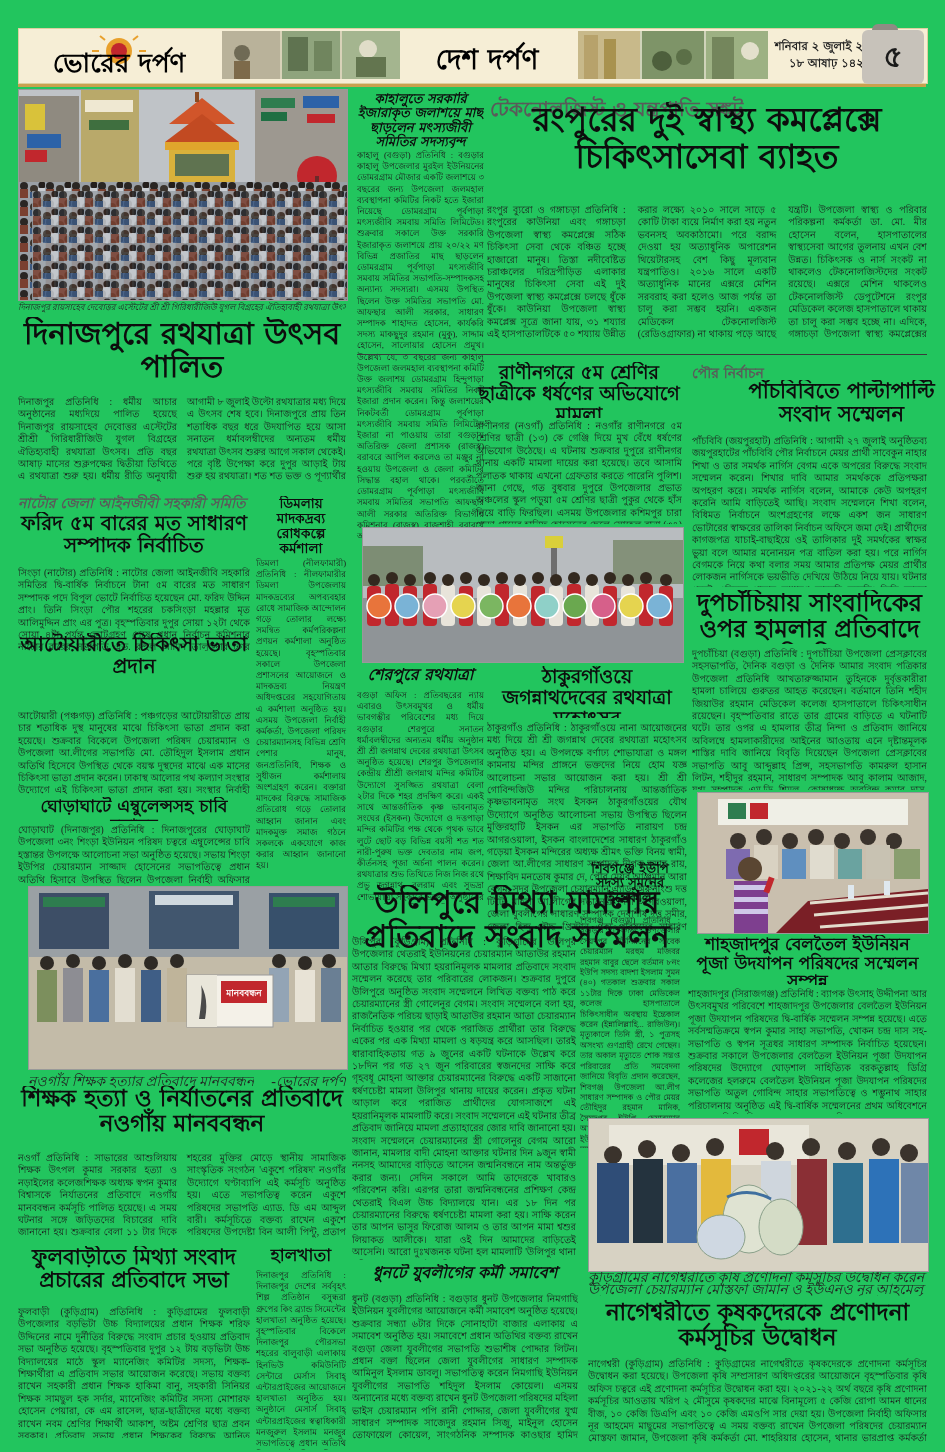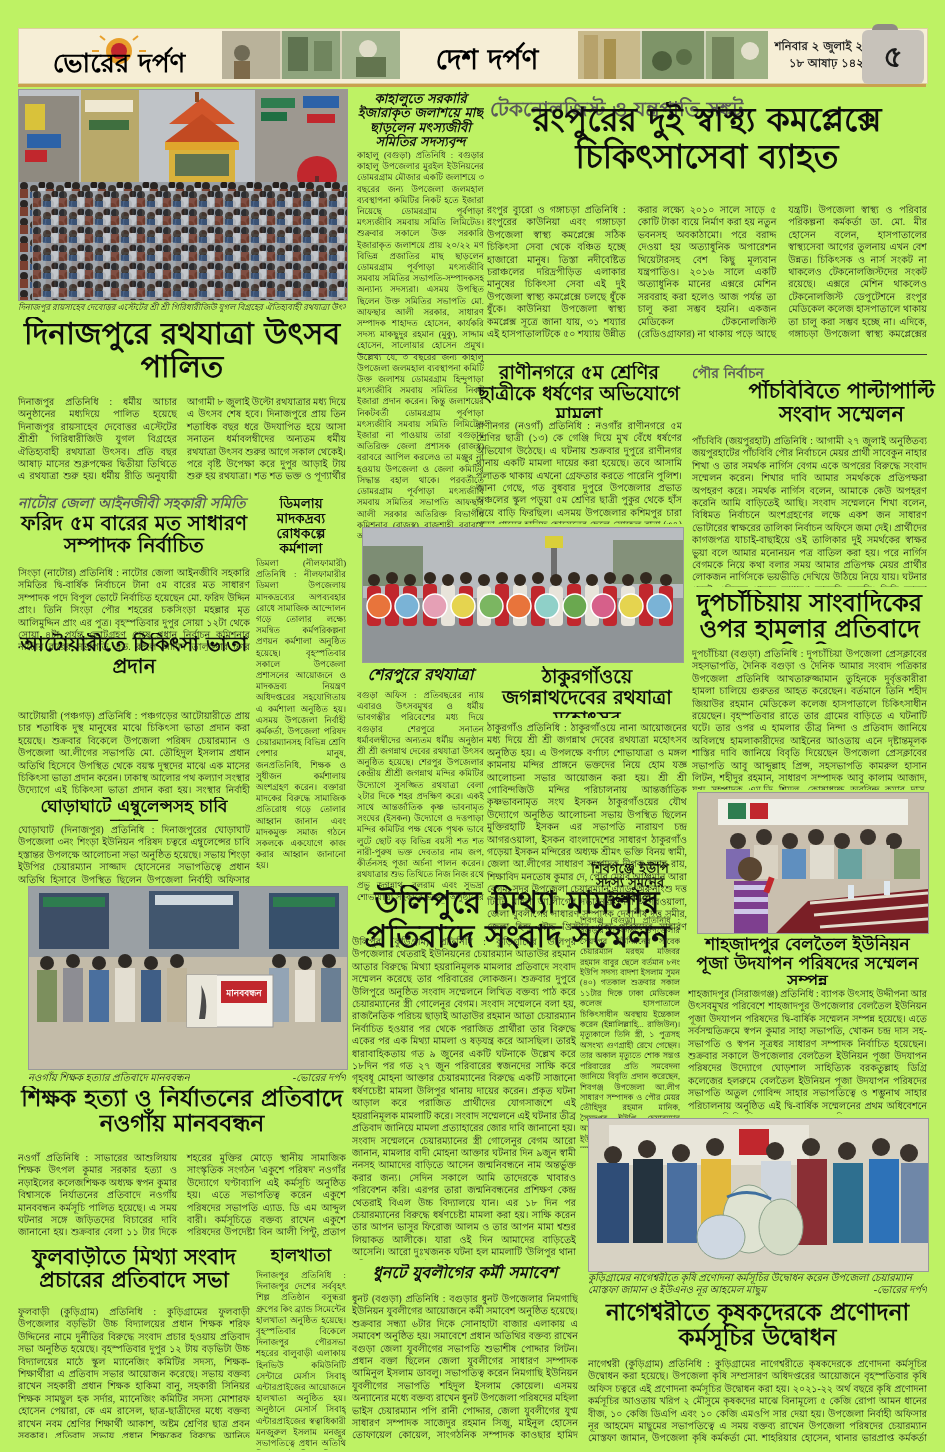--- a/index.html
+++ b/index.html
@@ -1,27 +1,27 @@
 <!DOCTYPE html>
 <html><head>
 <meta charset="utf-8">
 <style>
   html,body{margin:0;padding:0;background:#e8e8e8;}
-  #page{position:relative;width:945px;height:1452px;background:#bef264;margin:0 auto;overflow:hidden;
+  #page{position:relative;width:945px;height:1452px;background:#22c55e;margin:0 auto;overflow:hidden;
         font-family:"Liberation Serif",serif;}
   .abs{position:absolute;}
   .hl{font-family:"DejaVu Sans",sans-serif;font-weight:bold;text-align:center;color:#0d0d0d;
       line-height:1.1;overflow:hidden;}
   .kick{font-family:"DejaVu Sans",sans-serif;font-weight:bold;color:#5a5a5a;
         overflow:hidden;}
   .bd{font-size:9.5px;line-height:12.4px;text-align:justify;color:#1b1b1b;overflow:hidden;}
   .bd-sm{font-size:8.6px;line-height:11.2px;text-align:justify;color:#1b1b1b;overflow:hidden;}
   .c2{column-count:2;column-gap:10px;}
   .c3{column-count:3;column-gap:12px;}
-  .cap{font-size:10px;font-style:italic;color:#222;overflow:hidden;white-space:nowrap;}
+  .cap{font-size:14px;font-style:italic;color:#222;overflow:hidden;white-space:nowrap;}
   .photo{background:#cfcfcf;overflow:hidden;border:1px solid #999;}
   .rule{background:#3a3a3a;height:1px;}
   .mast-band{background:#f6eed6;border:1px solid #ddcf9f;}
   .mast-title{font-family:"DejaVu Sans",sans-serif;font-weight:bold;color:#000;text-align:center;}
   .dateline{font-family:"DejaVu Sans",sans-serif;font-size:11.5px;font-weight:bold;color:#222;
             text-align:center;line-height:1.5;}
   .pagetab{background:#c7c2ba;border-radius:6px;text-align:center;
            font-family:"DejaVu Serif",serif;font-weight:bold;color:#1a1a1a;}
   svg{display:block;}
 </style>

